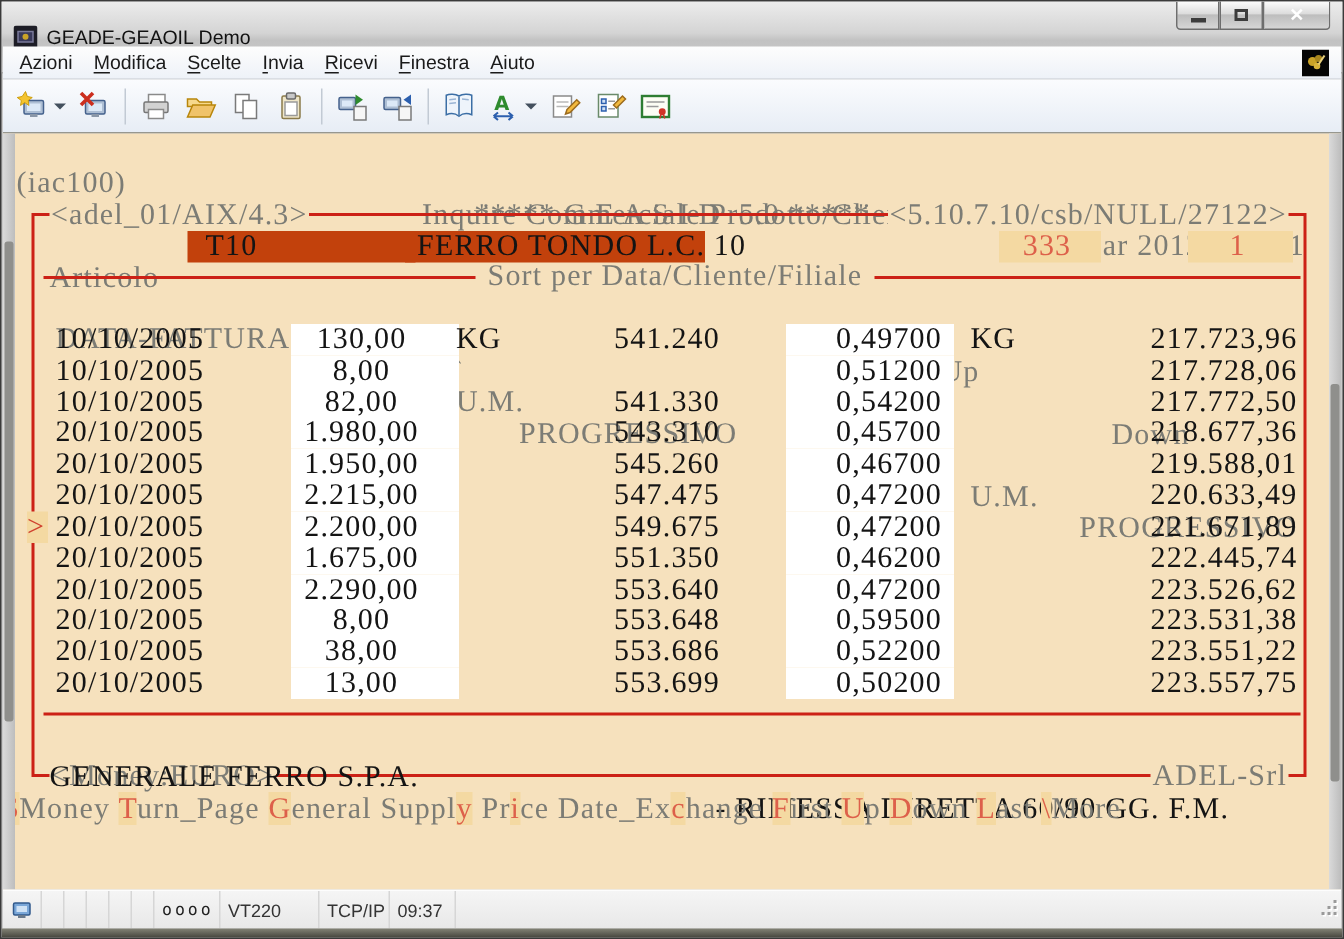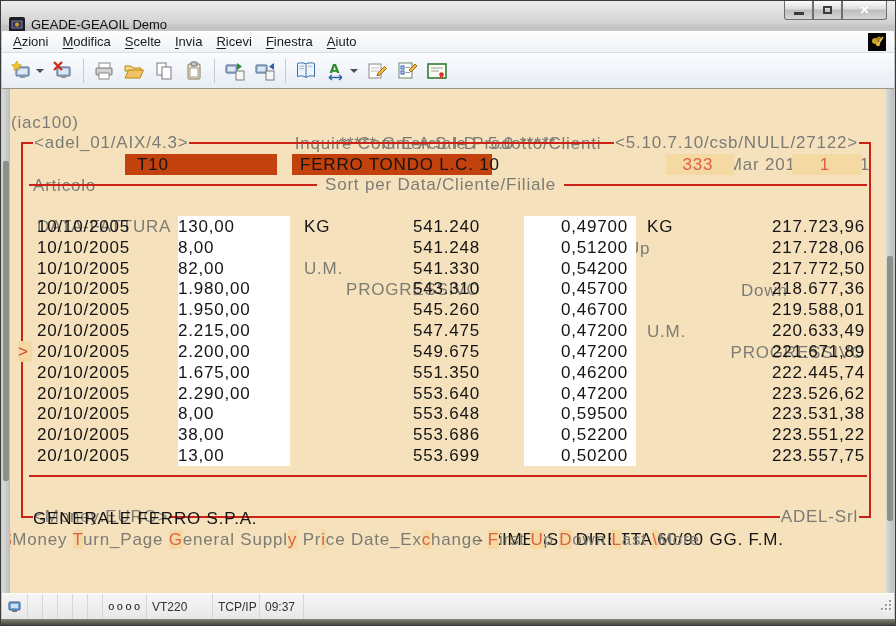--- a/index.html
+++ b/index.html
@@ -35,21 +35,21 @@
   .toolbar{position:absolute;left:1px;right:1px;top:52px;height:36px;
     background:linear-gradient(#fbfcfe,#e7edf5);border-bottom:1px solid #97978f;
     display:flex;align-items:center;padding:0 5px;}
   .tbtn{height:28px;padding:0 3px;display:inline-flex;align-items:center;justify-content:center;
     border-radius:3px;margin:0 1px;}
   .caret{width:0;height:0;border-left:4px solid transparent;border-right:4px solid transparent;
     border-top:4px solid #44505e;margin-left:3px;}
   .tsep{width:1px;height:24px;background:#c2cad4;margin:0 5px;}
   
   .term{position:absolute;left:1px;right:1px;top:88px;height:504px;background:var(--term-bg);
-    font-family:Liberation Sans, sans-serif;font-size:17px;letter-spacing:0.8px;color:var(--ink);}
+    font-family:Liberation Serif, serif;font-size:20px;letter-spacing:0.8px;color:var(--ink);}
   .vs{position:absolute;top:0;bottom:0;width:8px;background:linear-gradient(90deg,#dadada,#bdbdbd);}
   .vs.l{left:0;} .vs.r{right:0;}
   .vthumb{position:absolute;left:1px;right:1px;background:#8f8f8c;border-radius:2px;}
   .screen{position:absolute;left:8px;right:8px;top:0;bottom:0;overflow:hidden;}
   .trow{position:absolute;left:0;right:0;height:21px;line-height:21px;white-space:pre;}
   .muted{color:var(--muted);}
   .cntr{position:absolute;left:0;right:0;text-align:center;}
   .rgt{position:absolute;right:16px;}
   .lft{position:absolute;}
   
@@ -64,21 +64,21 @@
   .tanfield{position:absolute;top:0;height:21px;background:var(--hl);color:var(--salmon);
     text-align:center;padding-right:4px;}
   
   .sortline{position:absolute;left:19px;width:838px;height:21px;display:flex;align-items:center;}
   .rline{height:2px;background:var(--red);}
   .rline.a{width:288px;} .rline.b{flex:1;}
   .sort-cap{color:var(--muted);padding:0 8px;white-space:pre;}
   .rule2{position:absolute;left:19px;width:838px;height:2px;background:var(--red);}
   
   .c-date{position:absolute;left:27px;width:132px;}
-  .c-qty{position:absolute;left:168px;width:112px;text-align:left;padding-right:18px;}
+  .c-qty{position:absolute;left:184px;width:112px;text-align:center;padding-right:18px;}
   .c-um1{position:absolute;left:294px;width:52px;}
   .c-prog1{position:absolute;left:336px;width:134px;text-align:right;}
   .c-price{position:absolute;left:514px;width:112px;text-align:right;padding-right:8px;}
   .c-um2{position:absolute;left:637px;width:52px;}
   .c-prog2{position:absolute;left:705px;width:150px;text-align:right;}
   .wbg{background:#fff;}
   .marker{position:absolute;left:8px;width:14px;background:var(--hl);color:#d0402e;}
   
   .hk{color:var(--muted);}
   .hk .hot{background:var(--hl);color:var(--salmon);}
@@ -265,21 +265,21 @@
       <div class="red-box">
         <span class="boxlab tl">&lt;adel_01/AIX/4.3&gt;</span>
         <span class="boxlab tr">&lt;5.10.7.10/csb/NULL/27122&gt;</span>
         <span class="boxlab bl">&lt;Money:EURO&gt;</span>
         <span class="boxlab br">ADEL-Srl</span>
       </div>
 
       <div class="trow" style="top:65px">
         <span class="lft muted" style="left:23px">Articolo</span>
         <span class="wfield" style="left:115px;width:152px;padding-left:12px">T10</span>
-        <span class="wfield" style="left:282px;width:200px;padding-left:8px">FERRO TONDO L.C. 10</span>
+        <span class="wfield" style="left:260px;width:200px;padding-left:8px">FERRO TONDO L.C. 10</span>
         <span class="lft muted" style="left:617px">Up</span>
         <span class="tanfield" style="left:656px;width:68px">333</span>
         <span class="lft muted" style="left:731px">Down</span>
         <span class="tanfield" style="left:782px;width:70px">1</span>
       </div>
 
       <div class="sortline" style="top:85px">
         <div class="rline a"></div>
         <span class="sort-cap">Sort per Data/Cliente/Filiale</span>
         <div class="rline b"></div>
@@ -289,21 +289,21 @@
         <span class="c-date">DATA-FATTURA</span>
         <span class="c-qty">QUANTITA`</span>
         <span class="c-um1">U.M.</span>
         <span class="c-prog1">PROGRESSIVO</span>
         <span class="c-price">PREZZO</span>
         <span class="c-um2">U.M.</span>
         <span class="c-prog2">PROGRESSIVO</span>
       </div>
 
       <div class="trow" style="top: 127px;"><span class="c-date">10/10/2005</span><span class="c-qty wbg">130,00</span><span class="c-um1">KG</span><span class="c-prog1">541.240</span><span class="c-price wbg">0,49700</span><span class="c-um2">KG</span><span class="c-prog2">217.723,96</span></div>
-        <div class="trow" style="top: 148px;"><span class="c-date">10/10/2005</span><span class="c-qty wbg">8,00</span><span class="c-um1"></span><span class="c-prog1">541.248</span><span class="c-price wbg">0,51200</span><span class="c-um2"></span><span class="c-prog2">217.728,06</span></div>
+        <div class="trow" style="top: 148px;"><span class="c-date">10/10/2005</span><span class="c-qty wbg">8,00</span><span class="c-um1"></span><span class="c-price wbg">0,51200</span><span class="c-um2"></span><span class="c-prog2">217.728,06</span></div>
         <div class="trow" style="top: 169px;"><span class="c-date">10/10/2005</span><span class="c-qty wbg">82,00</span><span class="c-um1"></span><span class="c-prog1">541.330</span><span class="c-price wbg">0,54200</span><span class="c-um2"></span><span class="c-prog2">217.772,50</span></div>
         <div class="trow" style="top: 189px;"><span class="c-date">20/10/2005</span><span class="c-qty wbg">1.980,00</span><span class="c-um1"></span><span class="c-prog1">543.310</span><span class="c-price wbg">0,45700</span><span class="c-um2"></span><span class="c-prog2">218.677,36</span></div>
         <div class="trow" style="top: 210px;"><span class="c-date">20/10/2005</span><span class="c-qty wbg">1.950,00</span><span class="c-um1"></span><span class="c-prog1">545.260</span><span class="c-price wbg">0,46700</span><span class="c-um2"></span><span class="c-prog2">219.588,01</span></div>
         <div class="trow" style="top: 231px;"><span class="c-date">20/10/2005</span><span class="c-qty wbg">2.215,00</span><span class="c-um1"></span><span class="c-prog1">547.475</span><span class="c-price wbg">0,47200</span><span class="c-um2"></span><span class="c-prog2">220.633,49</span></div>
         <div class="trow" style="top: 252px;"><span class="marker">&gt;</span><span class="c-date">20/10/2005</span><span class="c-qty wbg">2.200,00</span><span class="c-um1"></span><span class="c-prog1">549.675</span><span class="c-price wbg">0,47200</span><span class="c-um2"></span><span class="c-prog2">221.671,89</span></div>
         <div class="trow" style="top: 273px;"><span class="c-date">20/10/2005</span><span class="c-qty wbg">1.675,00</span><span class="c-um1"></span><span class="c-prog1">551.350</span><span class="c-price wbg">0,46200</span><span class="c-um2"></span><span class="c-prog2">222.445,74</span></div>
         <div class="trow" style="top: 294px;"><span class="c-date">20/10/2005</span><span class="c-qty wbg">2.290,00</span><span class="c-um1"></span><span class="c-prog1">553.640</span><span class="c-price wbg">0,47200</span><span class="c-um2"></span><span class="c-prog2">223.526,62</span></div>
         <div class="trow" style="top: 314px;"><span class="c-date">20/10/2005</span><span class="c-qty wbg">8,00</span><span class="c-um1"></span><span class="c-prog1">553.648</span><span class="c-price wbg">0,59500</span><span class="c-um2"></span><span class="c-prog2">223.531,38</span></div>
         <div class="trow" style="top: 335px;"><span class="c-date">20/10/2005</span><span class="c-qty wbg">38,00</span><span class="c-um1"></span><span class="c-prog1">553.686</span><span class="c-price wbg">0,52200</span><span class="c-um2"></span><span class="c-prog2">223.551,22</span></div>
         <div class="trow" style="top: 356px;"><span class="c-date">20/10/2005</span><span class="c-qty wbg">13,00</span><span class="c-um1"></span><span class="c-prog1">553.699</span><span class="c-price wbg">0,50200</span><span class="c-um2"></span><span class="c-prog2">223.557,75</span></div>

